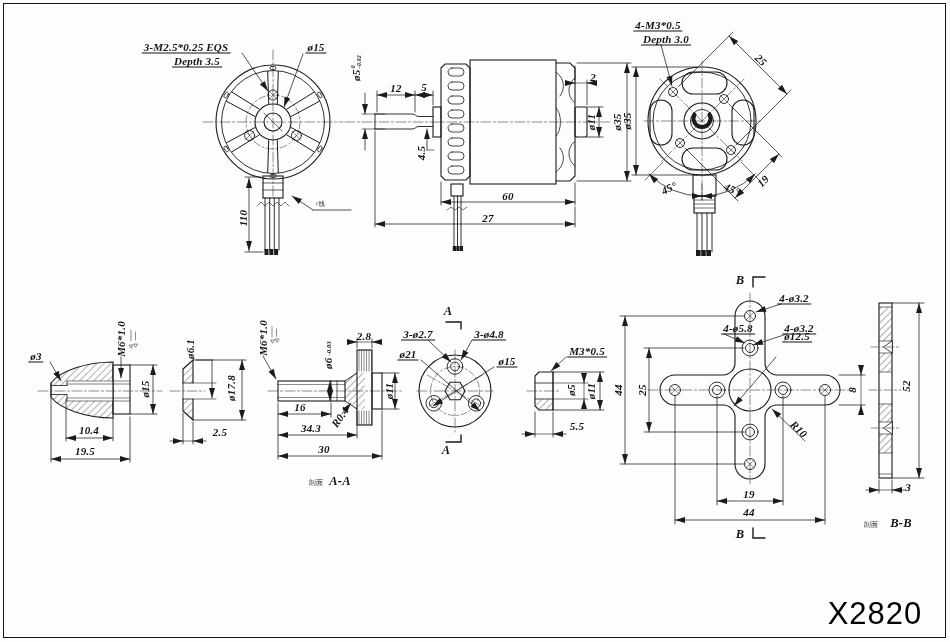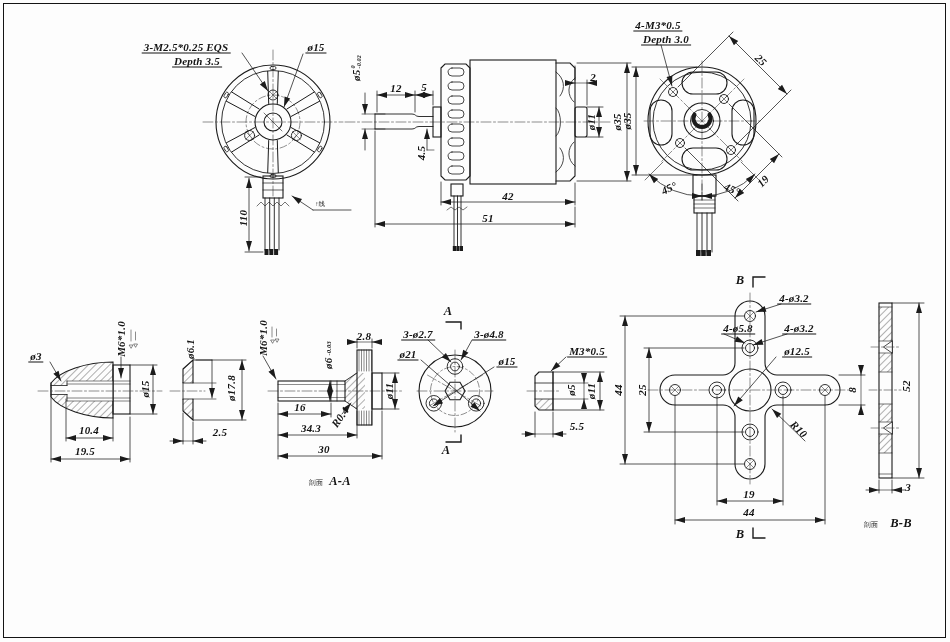--- a/index.html
+++ b/index.html
@@ -369,22 +369,22 @@
     </div>
 <span class="lbl v" style="left:243px;top:218px">110</span>
 <span class="lbl tiny" style="left:320px;top:204px">↑线</span>
 
 <span class="lbl" style="left:396px;top:88px">12</span>
 <span class="lbl" style="left:424px;top:87px">5</span>
 <span class="lbl v" style="left:421px;top:153px">4.5</span>
 <span class="lbl" style="left:593px;top:77px">2</span>
 <span class="lbl v" style="left:591px;top:122px">ø11</span>
 <span class="lbl v" style="left:617px;top:122px">ø35</span>
-<span class="lbl" style="left:508px;top:196px">42</span>
-<span class="lbl" style="left:488px;top:218px">51</span>
+<span class="lbl" style="left:508px;top:196px">60</span>
+<span class="lbl" style="left:488px;top:218px">27</span>
 
 <span class="lbl u" style="left:658px;top:25px">4-M3*0.5</span>
 <span class="lbl u" style="left:666px;top:39px">Depth 3.0</span>
 <span class="lbl v" style="left:627px;top:121px">ø35</span>
 <span class="lbl d45" style="left:761px;top:60px">25</span>
 <span class="lbl dm45" style="left:763px;top:181px">19</span>
 <span class="lbl dm25" style="left:669px;top:188px">45°</span>
 <span class="lbl d25" style="left:732px;top:189px">45°</span>
 
 <span class="lbl u" style="left:36px;top:356px">ø3</span>
@@ -421,26 +421,27 @@
 <span class="lbl u" style="left:587px;top:351px">M3*0.5</span>
 <span class="lbl v" style="left:571px;top:390px">ø5</span>
 <span class="lbl v" style="left:591px;top:391px">ø11</span>
 <span class="lbl" style="left:577px;top:426px">5.5</span>
 
 <span class="lbl sec" style="left:740px;top:280px">B</span>
 <span class="lbl sec" style="left:740px;top:534px">B</span>
 <span class="lbl u" style="left:794px;top:298px">4-ø3.2</span>
 <span class="lbl u" style="left:738px;top:328px">4-ø5.8</span>
 <span class="lbl u" style="left:799px;top:328px">4-ø3.2</span>
-<span class="lbl u" style="left:797px;top:351px">ø12.5</span>
+<span class="lbl u" style="left:797px;top:336px">ø12.5</span>
 <span class="lbl v" style="left:618px;top:390px">44</span>
 <span class="lbl v" style="left:642px;top:390px">25</span>
 <span class="lbl v" style="left:852px;top:390px">8</span>
 <span class="lbl d45" style="left:799px;top:429px">R10</span>
 <span class="lbl" style="left:749px;top:494px">19</span>
 <span class="lbl" style="left:749px;top:512px">44</span>
 
 <span class="lbl v" style="left:906px;top:386px">52</span>
 <span class="lbl" style="left:908px;top:487px">3</span>
 <span class="lbl secpre" style="left:871px;top:525px">剖面</span>
 <span class="lbl sec" style="left:901px;top:523px">B-B</span>
 
+<span class="lbl title" style="left:875px;top:614px">X2820</span>
 </div>
 
 </body></html>

